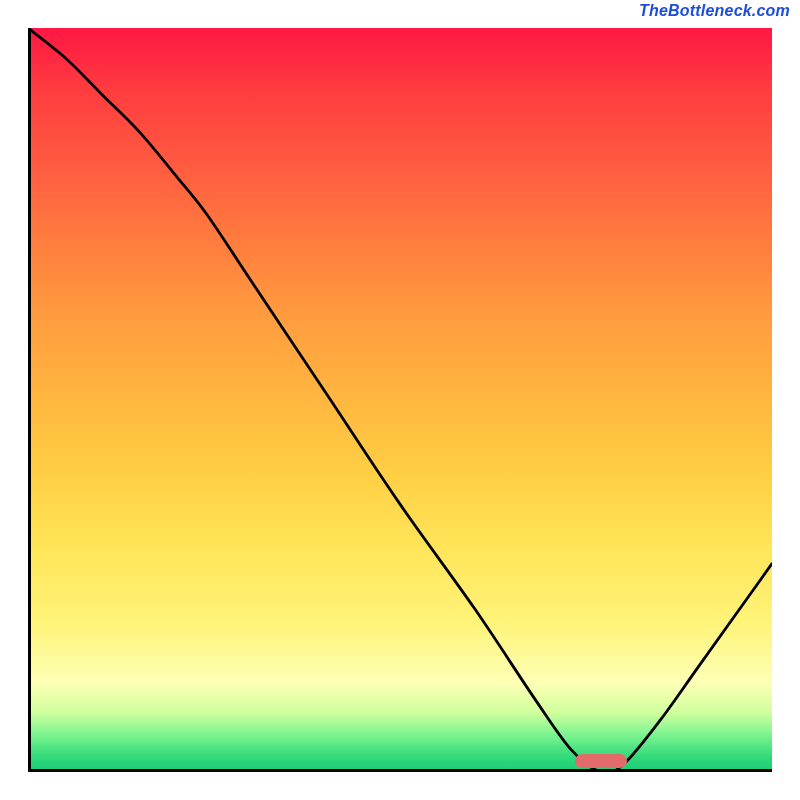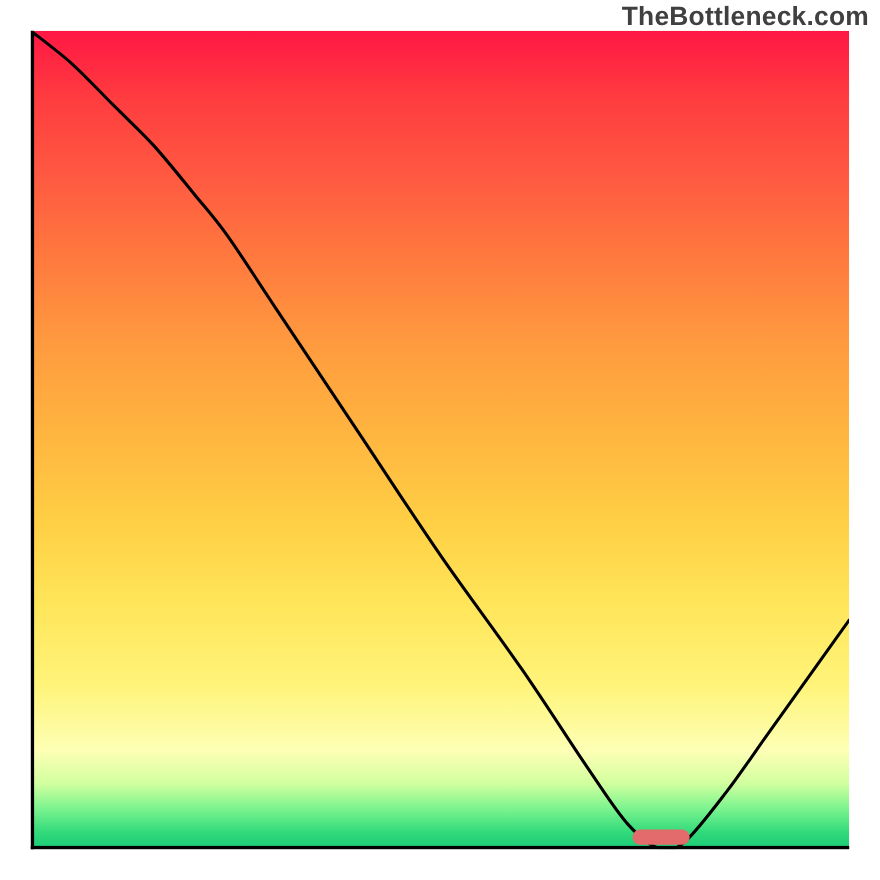--- a/index.html
+++ b/index.html
@@ -13,25 +13,26 @@
   }
   .page {
     position: relative;
     width: 800px;
     height: 800px;
   }
   .watermark {
     position: absolute;
     top: 2px;
     right: 10px;
-    font-size: 24px;
+    font-size: 16px;
     font-weight: 600;
-    color: #404040;
+    color: #1d4ed8;
     letter-spacing: 0.2px;
     user-select: none;
+    font-style: italic;
   }
   .plot-area {
     position: absolute;
     left: 28px;
     top: 28px;
     width: 744px;
     height: 744px;
     overflow: hidden;
   }
   .gradient-bg {

